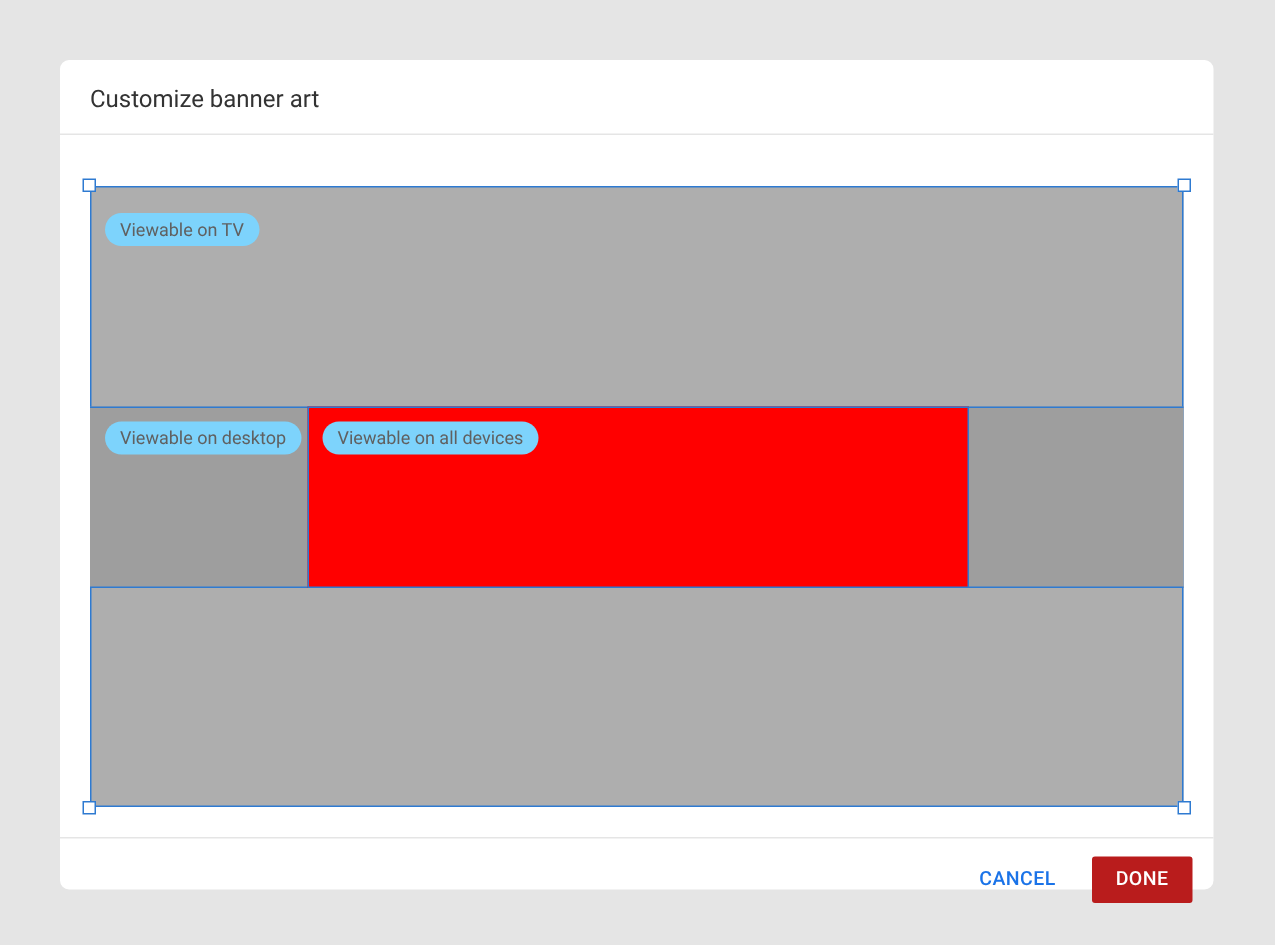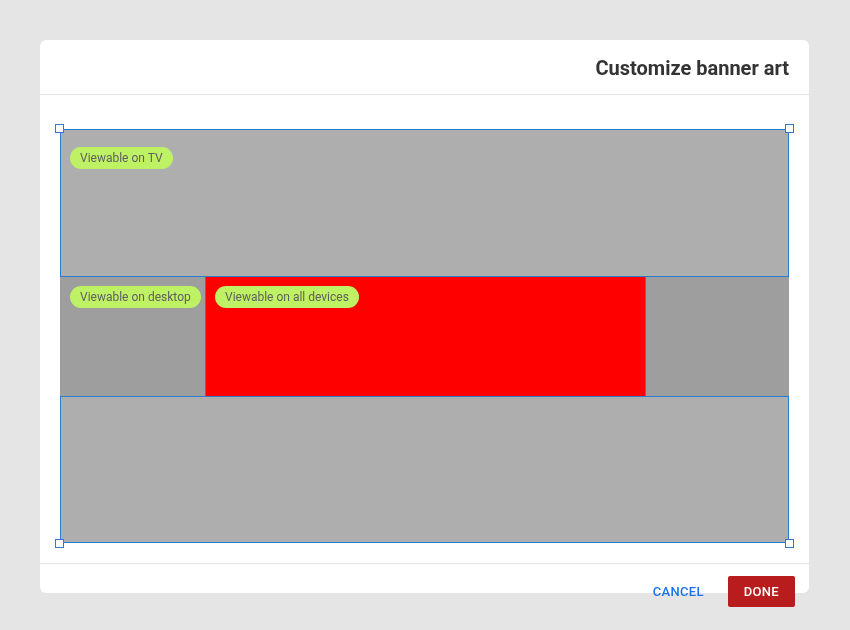--- a/index.html
+++ b/index.html
@@ -20,24 +20,23 @@
     background: #fff;
     border-radius: 6px;
     display: flex;
     flex-direction: column;
   }
   .header {
     padding: 16px 20px 14px 20px;
     border-bottom: 1px solid #e5e5e5;
   }
   .header h1 {
-    font-size: 20px;
-    font-weight: 700;
+    font-size: 16px;
+    font-weight: 400;
     color: #333;
-    text-align: right;
   }
   .body {
     flex: 1;
     position: relative;
     padding: 34px 20px 20px 20px;
   }
   .crop-wrap {
     position: relative;
     width: 729px;
     height: 414px;
@@ -77,21 +76,21 @@
     left: 145px;
     top: 147px;
     width: 441px;
     height: 121px;
     background: #ff0000;
     border: 1px solid #2e7ad1;
   }
 
   .pill {
     position: absolute;
-    background: #bef264;
+    background: #7dd3fc;
     color: #606060;
     font-size: 12px;
     padding: 4px 10px;
     border-radius: 12px;
     white-space: nowrap;
   }
   .pill.tv { left: 10px; top: 18px; }
   .pill.desktop { left: 10px; top: 157px; }
   .pill.all { left: 155px; top: 157px; }
 

